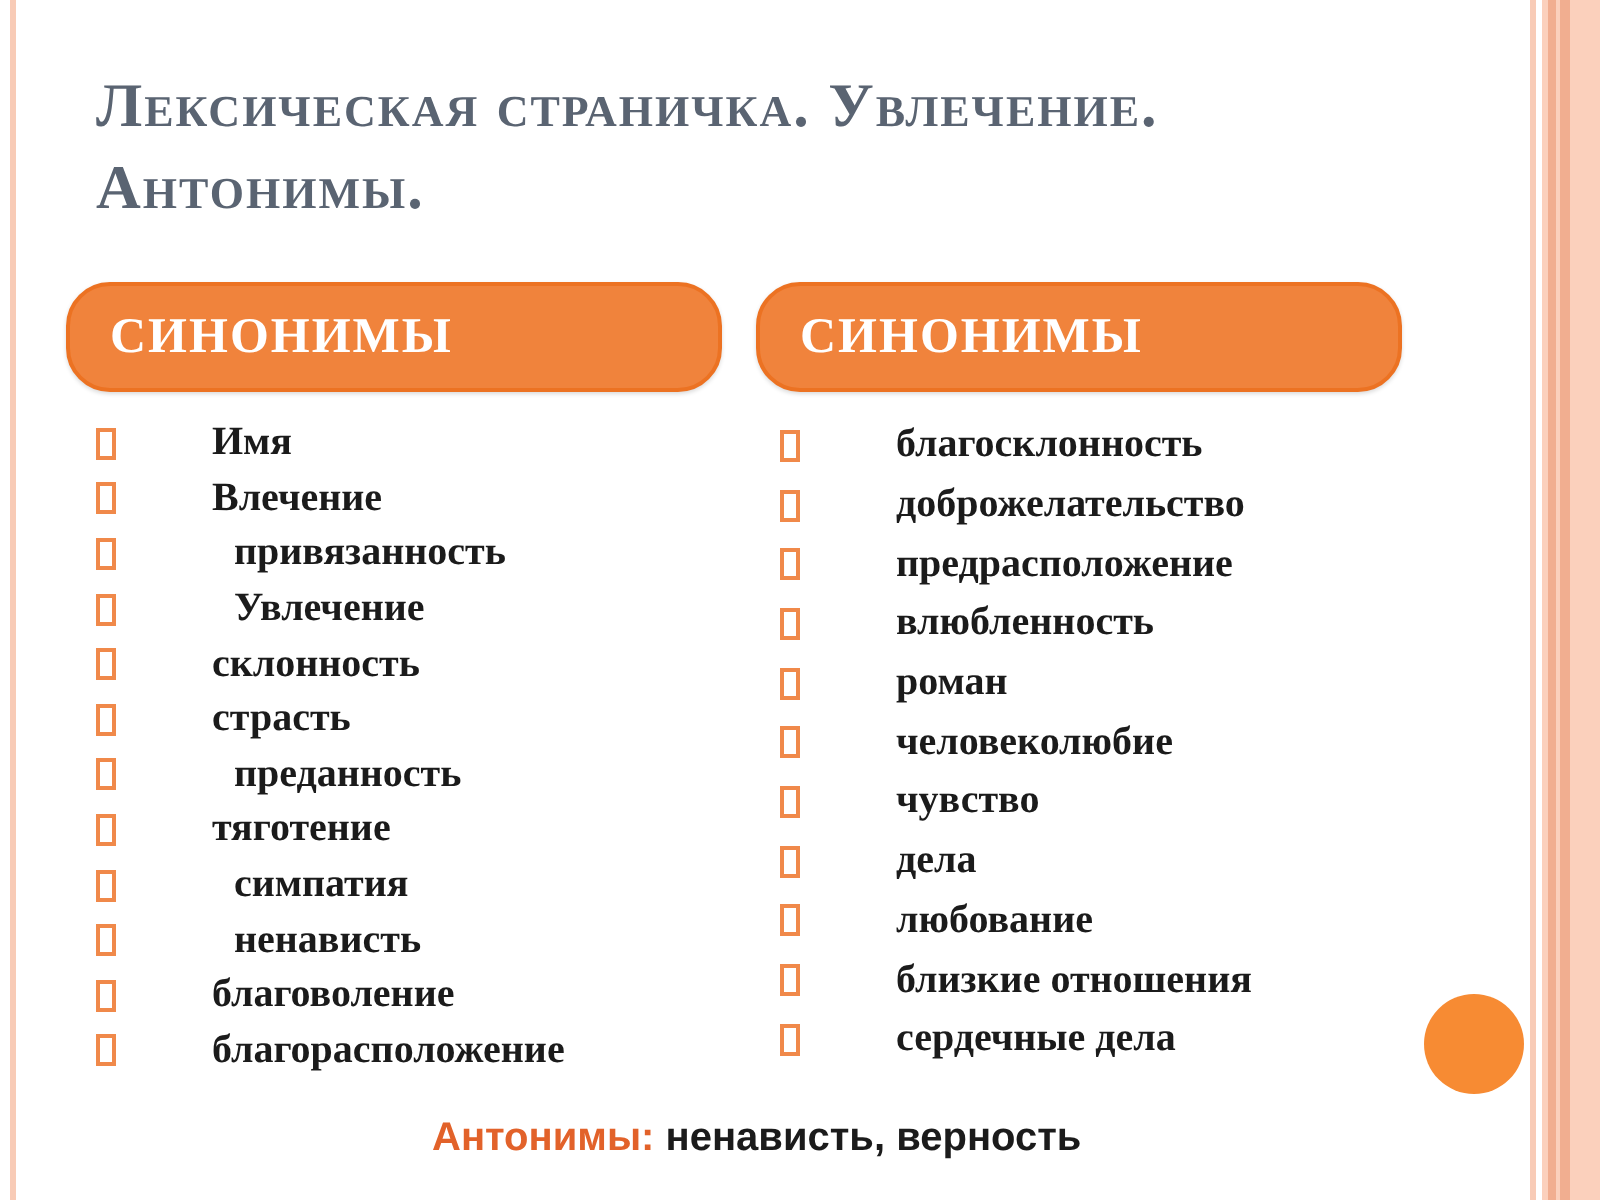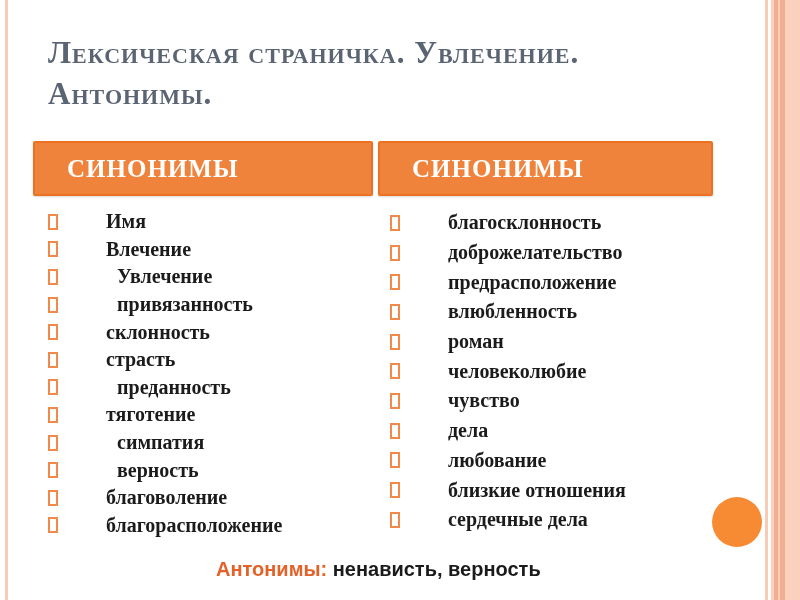--- a/index.html
+++ b/index.html
@@ -20,22 +20,22 @@
           background:var(--circle);}
 
   
   .title{position:absolute;left:48px;top:32px;width:640px;
          font-variant:small-caps;font-variant-caps:small-caps;
          color:var(--title);font-size:31px;font-weight:600;line-height:41px;
          letter-spacing:1px;}
 
   
   .hdr{position:absolute;top:141px;height:51px;background:var(--accent);
-       border:2px solid var(--accent-border);border-radius:2px;
-       display:flex;align-items:center;padding-left:32px;box-sizing:content-box;
+       border:2px solid var(--accent-border);border-radius:22px;
+       display:flex;align-items:center;padding-left:20px;box-sizing:content-box;
        box-shadow:0 1px 2px rgba(0,0,0,0.15);}
   .hdr-left{left:33px;width:304px;}
   .hdr-right{left:378px;width:299px;}
   .hdr span{color:#ffffff;font-size:25px;font-weight:bold;letter-spacing:1px;}
 
   
   ul.syn-list{list-style:none;margin:0;padding:0;position:absolute;top:208px;}
   ul.col-left{left:48px;width:320px;}
   ul.col-right{left:390px;width:320px;}
   ul.syn-list li{display:flex;align-items:center;font-weight:bold;color:var(--text);
@@ -81,25 +81,25 @@
       <li>
         <span class="bullet"></span>
         <span class="txt">Имя</span>
       </li>
       <li>
         <span class="bullet"></span>
         <span class="txt">Влечение</span>
       </li>
       <li>
         <span class="bullet"></span>
-        <span class="txt indent">Увлечение</span>
+        <span class="txt indent">привязанность</span>
       </li>
       <li>
         <span class="bullet"></span>
-        <span class="txt indent">привязанность</span>
+        <span class="txt indent">Увлечение</span>
       </li>
       <li>
         <span class="bullet"></span>
         <span class="txt">склонность</span>
       </li>
       <li>
         <span class="bullet"></span>
         <span class="txt">страсть</span>
       </li>
       <li>
@@ -109,21 +109,21 @@
       <li>
         <span class="bullet"></span>
         <span class="txt">тяготение</span>
       </li>
       <li>
         <span class="bullet"></span>
         <span class="txt indent">симпатия</span>
       </li>
       <li>
         <span class="bullet"></span>
-        <span class="txt indent">верность</span>
+        <span class="txt indent">ненависть</span>
       </li>
       <li>
         <span class="bullet"></span>
         <span class="txt">благоволение</span>
       </li>
       <li>
         <span class="bullet"></span>
         <span class="txt">благорасположение</span>
       </li>
     </ul>

